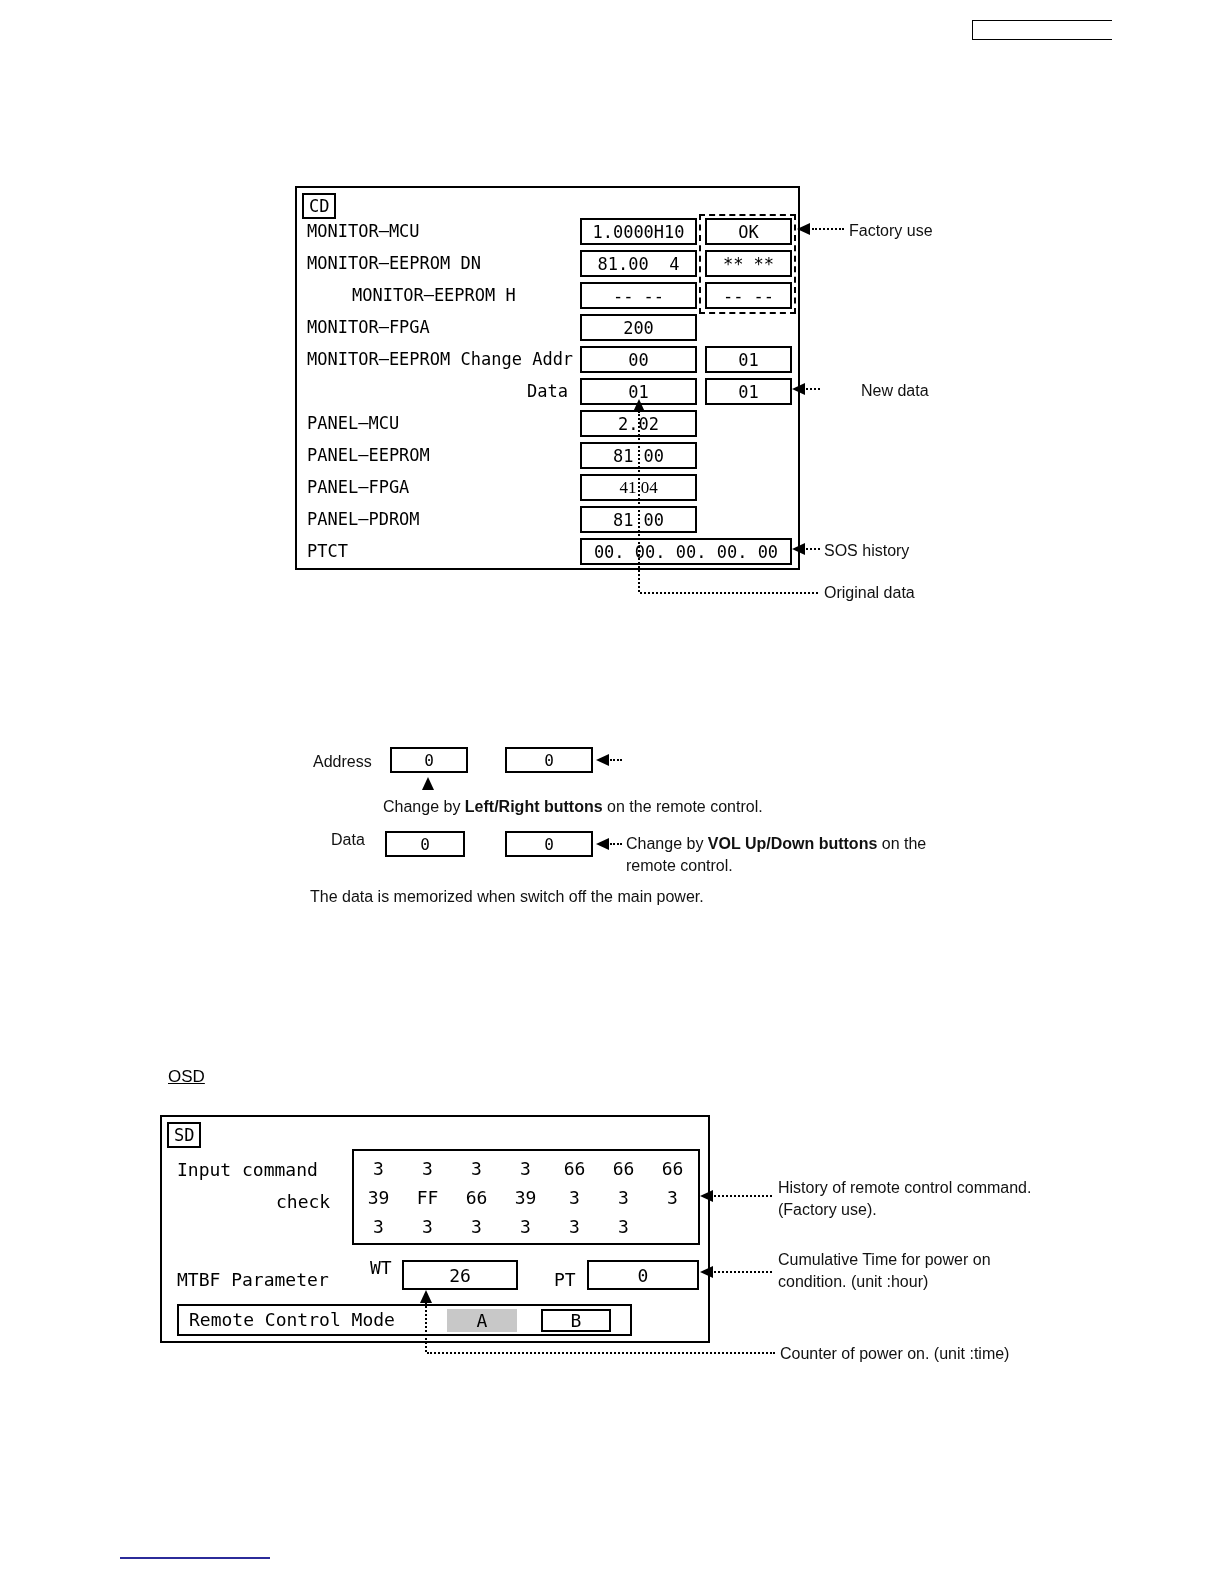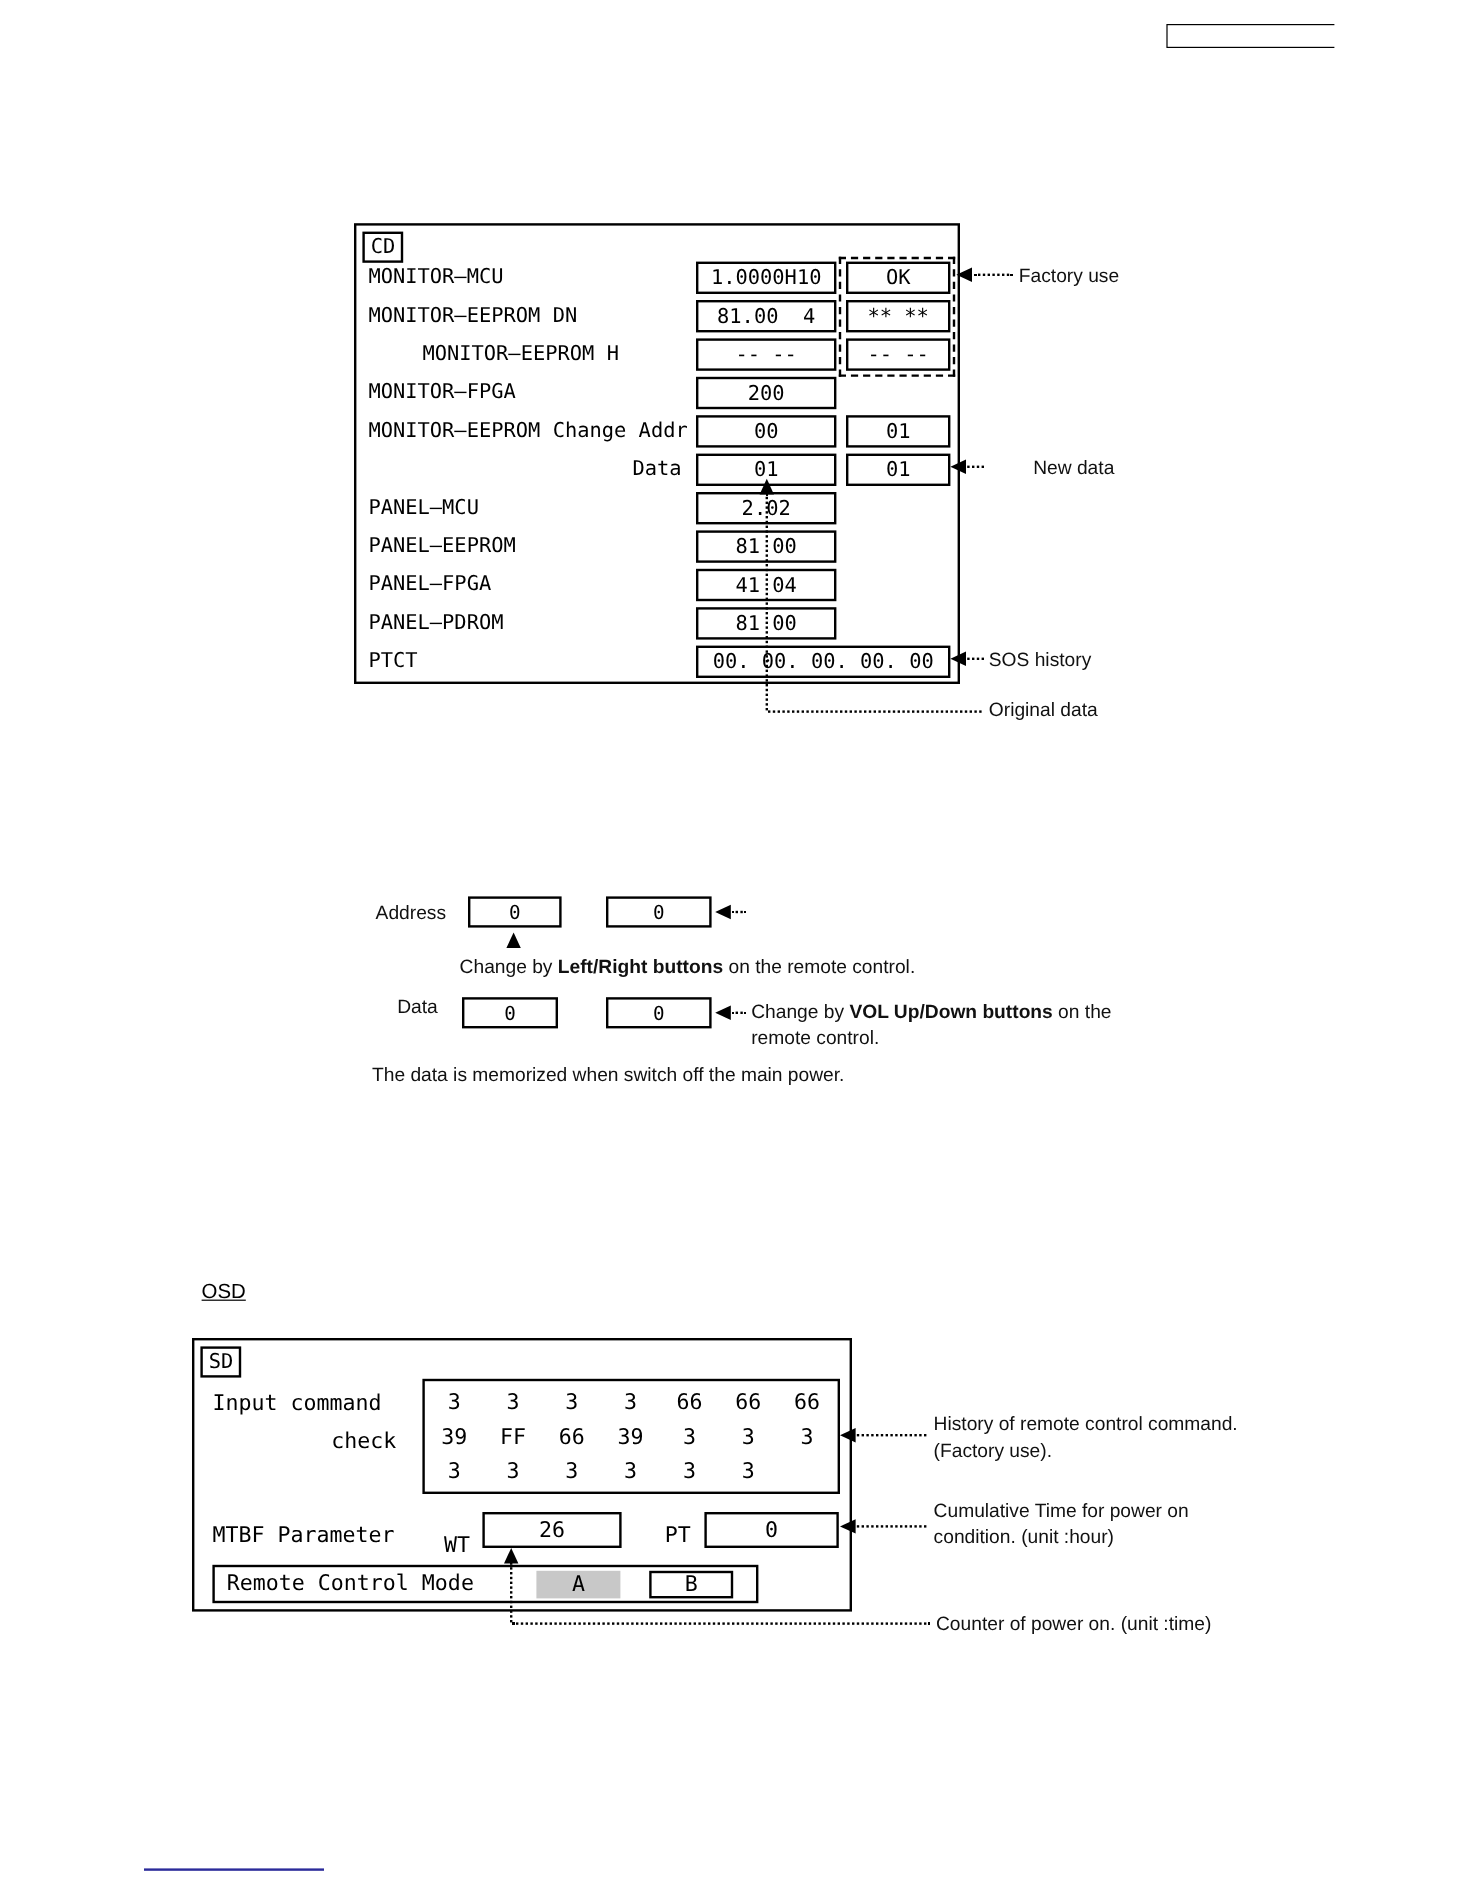--- a/index.html
+++ b/index.html
@@ -84,21 +84,21 @@
     <div class="vcell c1" style="top:190px;">01</div>
     <div class="vcell c2" style="top:190px;">01</div>
 
     <div class="cdlbl" style="top:222px;">PANEL—MCU</div>
     <div class="vcell c1" style="top:222px;">2.02</div>
 
     <div class="cdlbl" style="top:254px;">PANEL—EEPROM</div>
     <div class="vcell c1" style="top:254px;">81 00</div>
 
     <div class="cdlbl" style="top:286px;">PANEL—FPGA</div>
-    <div class="vcell c1" style="top:286px;">41 04</div>
+    <div class="vcell c1" style="top:286px;font-family:Liberation Serif, serif;">41 04</div>
 
     <div class="cdlbl" style="top:318px;">PANEL—PDROM</div>
     <div class="vcell c1" style="top:318px;">81 00</div>
 
     <div class="cdlbl" style="top:350px;">PTCT</div>
     <div class="vcell cw" style="top:350px;">00. 00. 00. 00. 00</div>
   </div>
 
   <div class="arr-left" style="left:797px; top:223px;"></div>
   <div class="dot-h" style="left:812px; top:228px; width:32px;"></div>
@@ -170,21 +170,21 @@
         <span class="gcell">3</span>
           <span class="gcell">3</span>
           <span class="gcell">3</span>
           <span class="gcell">3</span>
           <span class="gcell">3</span>
           <span class="gcell">3</span>
       </div>
     </div>
 
     <div class="sdtext" style="left:15px; top:148px; line-height:30px;">MTBF Parameter</div>
-    <div class="sdtext" style="left:208px; top:156px; line-height:30px;">WT</div>
+    <div class="sdtext" style="left:208px; top:136px; line-height:30px;">WT</div>
     <div class="vcell" style="left:240px; top:143px; width:116px; height:30px; font-size:18px;">26</div>
     <div class="sdtext" style="left:392px; top:148px; line-height:30px;">PT</div>
     <div class="vcell" style="left:425px; top:143px; width:112px; height:30px; font-size:18px;">0</div>
 
     <div class="frame" style="left:15px; top:187px; width:455px; height:32px;">
       <div class="sdtext" style="left:10px; top:0; line-height:28px;">Remote Control Mode</div>
       <div class="modecell" style="left:268px; background:#c8c8c8;">A</div>
       <div class="modecell" style="left:362px; border:2px solid #000; line-height:19px;">B</div>
     </div>
   </div>

